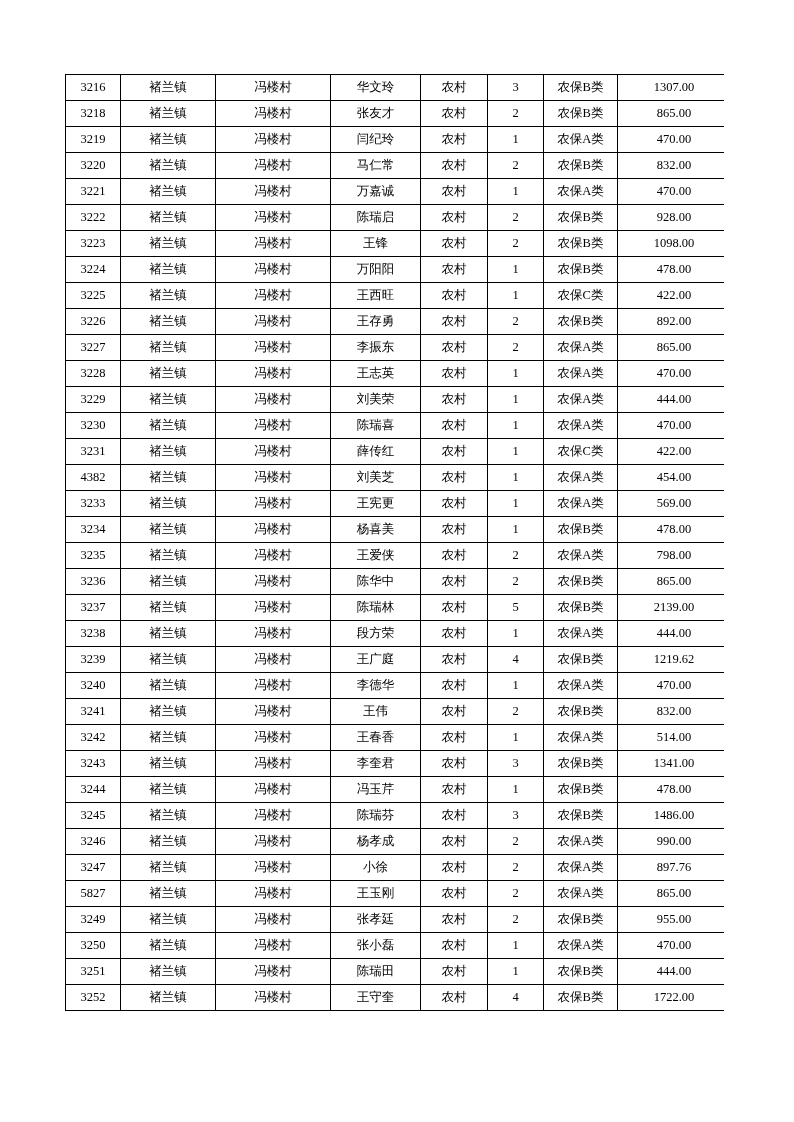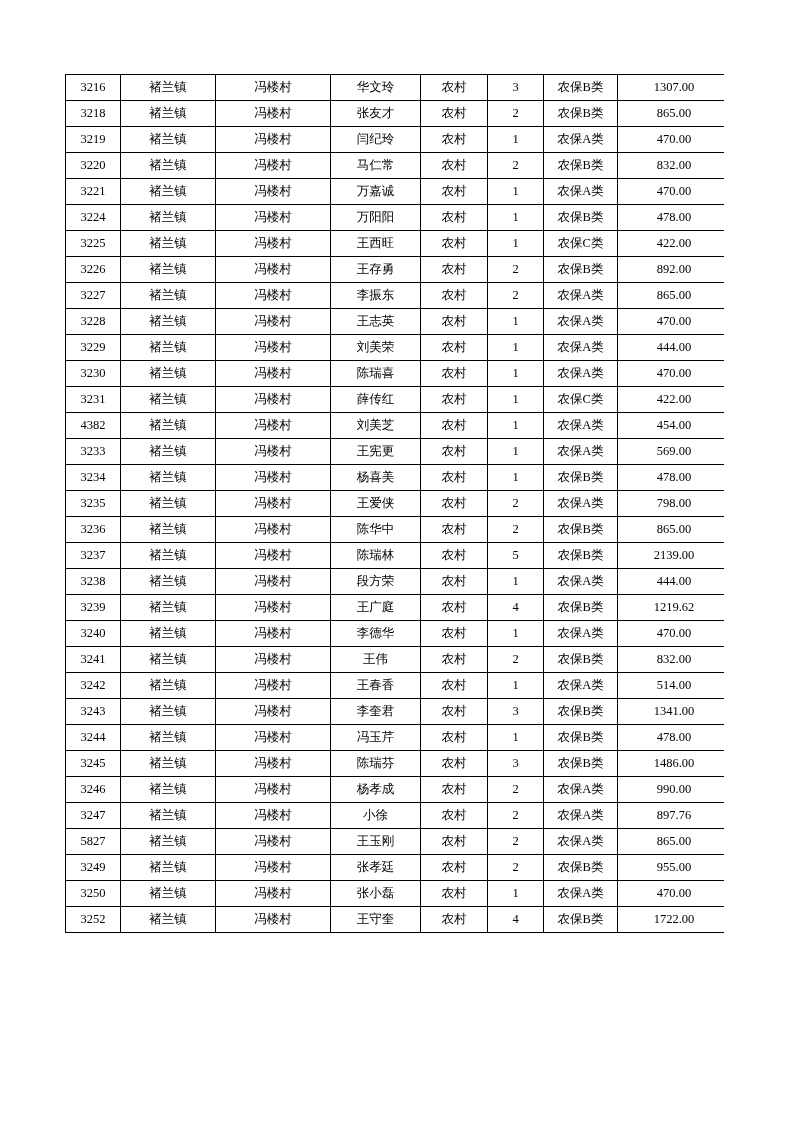--- a/index.html
+++ b/index.html
@@ -103,20 +103,40 @@
           <td>3221</td>
           <td>褚兰镇</td>
           <td>冯楼村</td>
           <td>万嘉诚</td>
           <td>农村</td>
           <td>1</td>
           <td>农保A类</td>
           <td>470.00</td>
         </tr>
         <tr>
+          <td>3222</td>
+          <td>褚兰镇</td>
+          <td>冯楼村</td>
+          <td>陈瑞启</td>
+          <td>农村</td>
+          <td>2</td>
+          <td>农保B类</td>
+          <td>928.00</td>
+        </tr>
+        <tr>
+          <td>3223</td>
+          <td>褚兰镇</td>
+          <td>冯楼村</td>
+          <td>王锋</td>
+          <td>农村</td>
+          <td>2</td>
+          <td>农保B类</td>
+          <td>1098.00</td>
+        </tr>
+        <tr>
           <td>3224</td>
           <td>褚兰镇</td>
           <td>冯楼村</td>
           <td>万阳阳</td>
           <td>农村</td>
           <td>1</td>
           <td>农保B类</td>
           <td>478.00</td>
         </tr>
         <tr>
@@ -371,20 +391,30 @@
         </tr>
         <tr>
           <td>3250</td>
           <td>褚兰镇</td>
           <td>冯楼村</td>
           <td>张小磊</td>
           <td>农村</td>
           <td>1</td>
           <td>农保A类</td>
           <td>470.00</td>
+        </tr>
+        <tr>
+          <td>3251</td>
+          <td>褚兰镇</td>
+          <td>冯楼村</td>
+          <td>陈瑞田</td>
+          <td>农村</td>
+          <td>1</td>
+          <td>农保B类</td>
+          <td>444.00</td>
         </tr>
         <tr>
           <td>3252</td>
           <td>褚兰镇</td>
           <td>冯楼村</td>
           <td>王守奎</td>
           <td>农村</td>
           <td>4</td>
           <td>农保B类</td>
           <td>1722.00</td>

